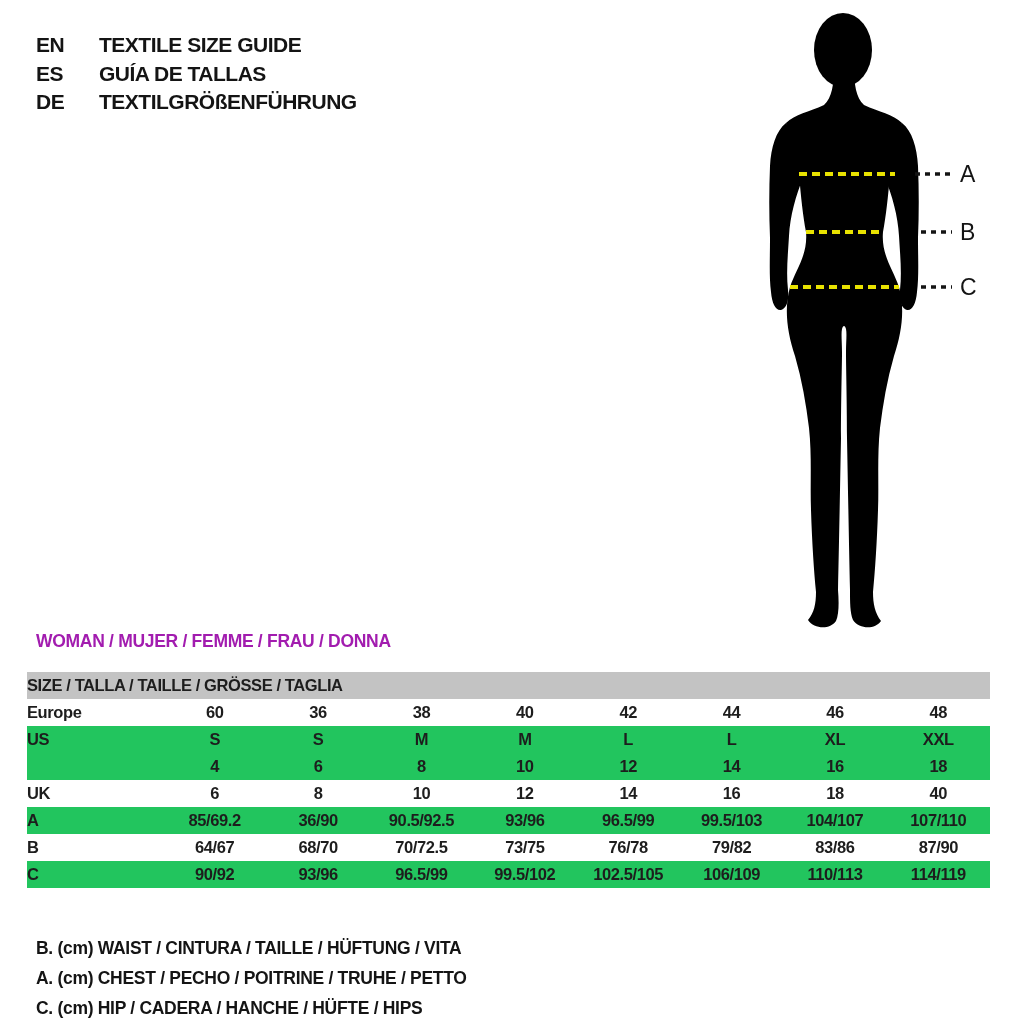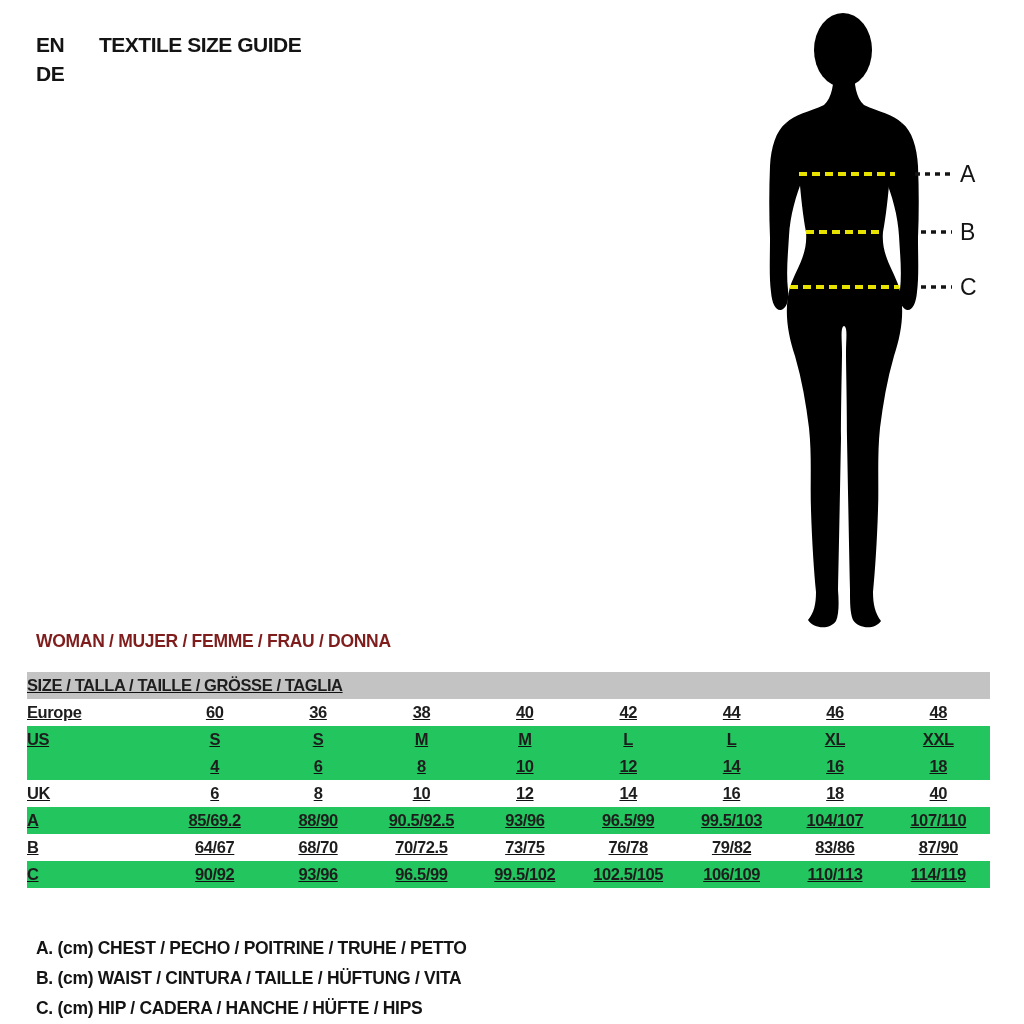--- a/index.html
+++ b/index.html
@@ -20,25 +20,25 @@
   }
 
   
   .figure-wrap { position:absolute; left:755px; top:8px; width:230px; height:630px; }
   .figure-wrap svg { display:block; width:100%; height:100%; }
   .marker-letter { font-family:"Liberation Sans", sans-serif; font-size:23px; fill:#141414; }
 
   
   .section-title {
     position:absolute; left:36px; top:631px; font-size:17.5px; font-weight:bold;
-    letter-spacing:-0.3px; color:#7f1d1d; white-space:nowrap;
-  }
-
-  
-  .size-table-wrap { position:absolute; left:27px; top:672px; width:963px;text-decoration:underline; }
+    letter-spacing:-0.3px; color:#a21caf; white-space:nowrap;
+  }
+
+  
+  .size-table-wrap { position:absolute; left:27px; top:672px; width:963px; }
   table.size-table {
     width:963px; border-collapse:collapse; table-layout:fixed;
     font-family:"Liberation Sans", sans-serif;
   }
   table.size-table td, table.size-table th {
     height:27px; font-size:16.5px; font-weight:bold; letter-spacing:-0.4px;
     color:#1d1d1d; padding:0; vertical-align:middle; white-space:nowrap;
   }
   th.table-header-cell {
     background:#c3c3c3; text-align:left; padding-left:8px; font-size:18px; height:27px;
@@ -59,21 +59,26 @@
 <body>
 
 <div class="canvas">
 
   <div class="lang-block">
     <div class="lang-row">
       <span class="lang-code">EN</span>
       <span class="lang-label">TEXTILE SIZE GUIDE</span>
     </div>
     <div class="lang-row">
+      <span class="lang-code">ES</span>
+      <span class="lang-label">GUÍA DE TALLAS</span>
+    </div>
+    <div class="lang-row">
       <span class="lang-code">DE</span>
+      <span class="lang-label">TEXTILGRÖßENFÜHRUNG</span>
     </div>
   </div>
 
   <div class="figure-wrap">
     <svg viewBox="0 0 230 630">
 
       <ellipse cx="88" cy="42" rx="29" ry="37" fill="#000"></ellipse>
 
       <path fill="#000" d="
         M 79,58
@@ -208,21 +213,21 @@
           <td class="cell">10</td>
           <td class="cell">12</td>
           <td class="cell">14</td>
           <td class="cell">16</td>
           <td class="cell">18</td>
           <td class="cell">40</td>
         </tr>
         <tr class="stripe">
           <td class="row-label">A</td>
           <td class="cell">85/69.2</td>
-          <td class="cell">88/90</td>
+          <td class="cell">36/90</td>
           <td class="cell">90.5/92.5</td>
           <td class="cell">93/96</td>
           <td class="cell">96.5/99</td>
           <td class="cell">99.5/103</td>
           <td class="cell">104/107</td>
           <td class="cell">107/110</td>
         </tr>
         <tr class="plain">
           <td class="row-label">B</td>
           <td class="cell">64/67</td>
@@ -243,18 +248,18 @@
           <td class="cell">102.5/105</td>
           <td class="cell">106/109</td>
           <td class="cell">110/113</td>
           <td class="cell">114/119</td>
         </tr>
       </tbody>
     </table>
   </div>
 
   <div class="legend-block">
+    <div class="legend-line">B. (cm) WAIST / CINTURA / TAILLE / HÜFTUNG / VITA</div>
     <div class="legend-line">A. (cm) CHEST / PECHO / POITRINE / TRUHE / PETTO</div>
-    <div class="legend-line">B. (cm) WAIST / CINTURA / TAILLE / HÜFTUNG / VITA</div>
     <div class="legend-line">C. (cm) HIP / CADERA / HANCHE / HÜFTE / HIPS</div>
   </div>
 
 </div>
 
 </body></html>

